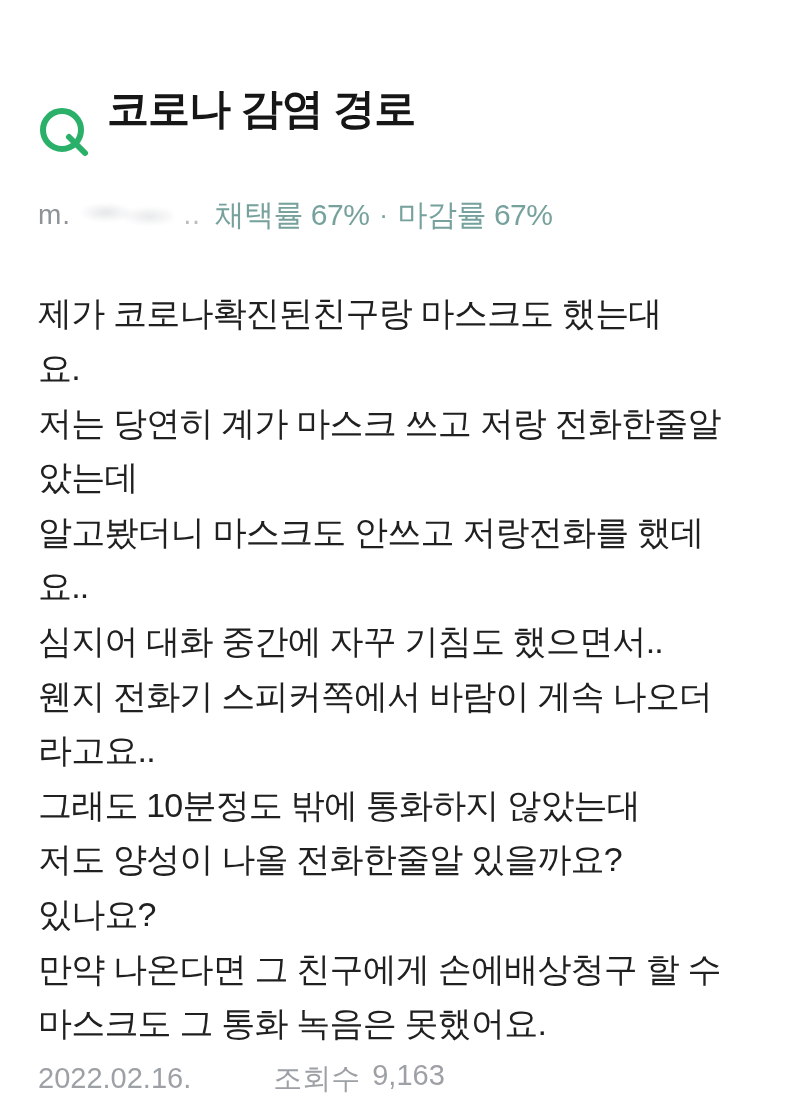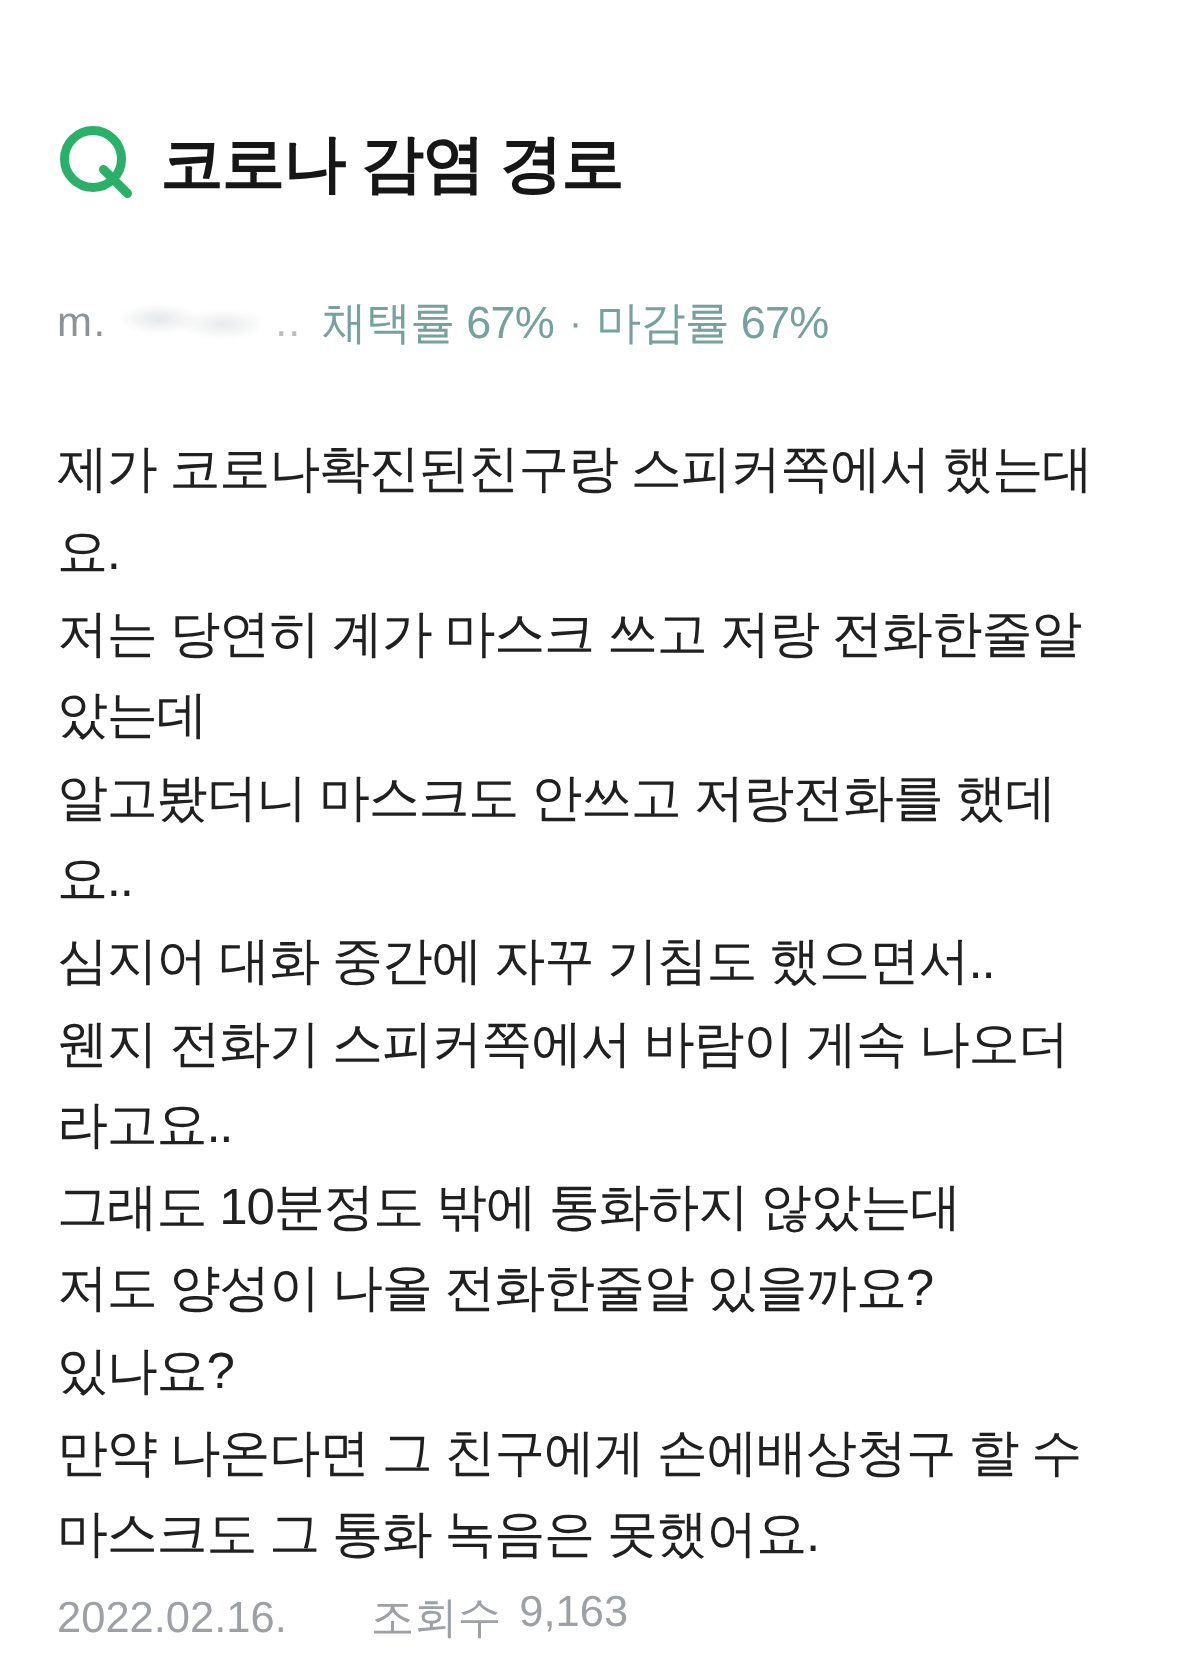--- a/index.html
+++ b/index.html
@@ -13,21 +13,21 @@
     width: 800px;
     height: 1117px;
     background: #ffffff;
     overflow: hidden;
     box-sizing: border-box;
     padding: 0 38px;
   }
   
   .header-row {
     display: flex;
-    align-items: center;
+    align-items: flex-end;
     gap: 15px;
     padding-top: 58px;
   }
   .q-icon {
     width: 54px;
     height: 54px;
     flex: 0 0 auto;
   }
   .q-icon svg { display: block; }
   .page-title {
@@ -86,21 +86,21 @@
     letter-spacing: -0.8px;
     font-weight: 400;
   }
   
   .footer-row {
     position: absolute;
     left: 38px;
     bottom: 18px;
     display: flex;
     align-items: baseline;
-    gap: 20px;
+    gap: 46px;
     font-size: 29px;
     color: #9da1a5;
     letter-spacing: 0px;
   }
   .views { display: flex; gap: 12px; margin-left: 36px; }
 </style>
 </head>
 <body>
 
 <div class="page">
@@ -120,21 +120,21 @@
     <span class="masked-blur"></span>
     <span class="mask-marks">‥</span>
     <span class="stats">
       <span class="stat"><span>채택률</span>&nbsp;<span>67%</span></span>
       <span class="stat-divider">·</span>
       <span class="stat"><span>마감률</span>&nbsp;<span>67%</span></span>
     </span>
   </div>
 
   <div class="body-text">
-    <div>제가 코로나확진된친구랑 스피커쪽에서 했는대</div>
+    <div>제가 코로나확진된친구랑 마스크도 했는대</div>
     <div>요.</div>
     <div>저는 당연히 계가 마스크 쓰고 저랑 전화한줄알</div>
     <div>았는데</div>
     <div>알고봤더니 마스크도 안쓰고 저랑전화를 했데</div>
     <div>요..</div>
     <div>심지어 대화 중간에 자꾸 기침도 했으면서..</div>
     <div>웬지 전화기 스피커쪽에서 바람이 게속 나오더</div>
     <div>라고요..</div>
     <div>그래도 10분정도 밖에 통화하지 않았는대</div>
     <div>저도 양성이 나올 전화한줄알 있을까요?</div>

